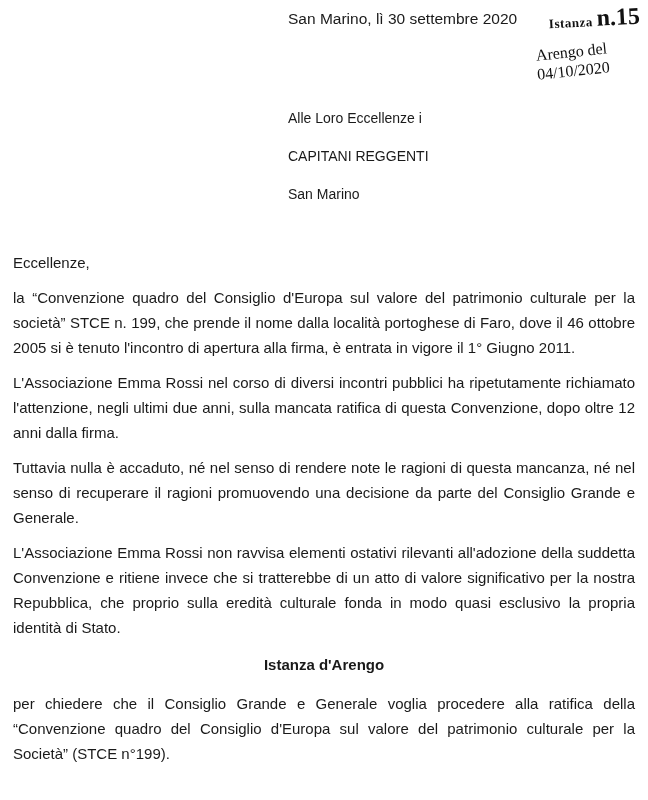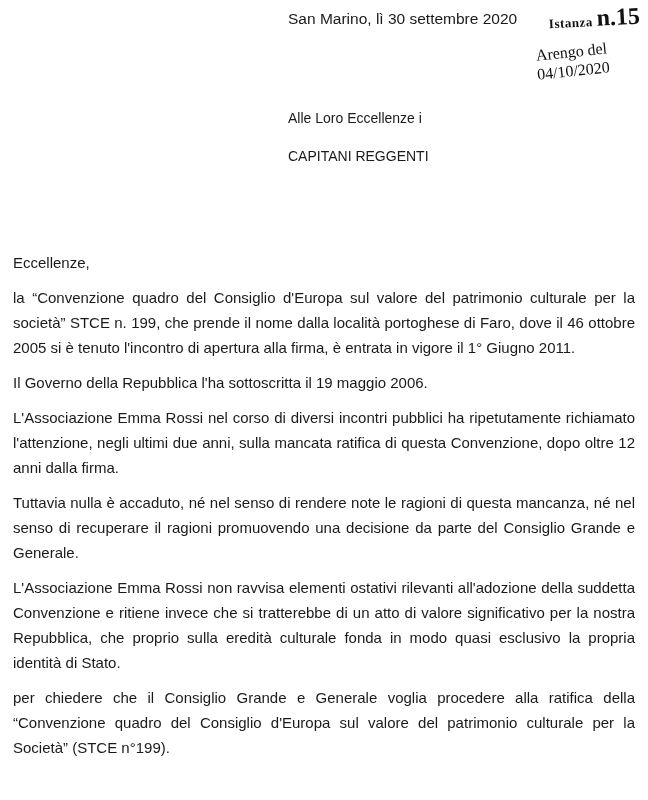--- a/index.html
+++ b/index.html
@@ -96,26 +96,27 @@
     </div>
     <div class="stamp-arengo">
       <div>Arengo del</div>
       <div>04/10/2020</div>
     </div>
   </div>
 
   <div class="recipient">
     <div>Alle Loro Eccellenze i</div>
     <div>CAPITANI REGGENTI</div>
+    <div>San Marino</div>
   </div>
 
   <div class="letter-body">
     <p class="salutation">Eccellenze,</p>
     <p>la “Convenzione quadro del Consiglio d'Europa sul valore del patrimonio culturale per la società” STCE n. 199, che prende il nome dalla località portoghese di Faro, dove il 46 ottobre 2005 si è tenuto l'incontro di apertura alla firma, è entrata in vigore il 1° Giugno 2011.</p>
-    <p>Il Governo della Repubblica l'ha sottoscritta il 19 maggio 2006.</p>
     <p>L'Associazione Emma Rossi nel corso di diversi incontri pubblici ha ripetutamente richiamato l'attenzione, negli ultimi due anni, sulla mancata ratifica di questa Convenzione, dopo oltre 12 anni dalla firma.</p>
     <p>Tuttavia nulla è accaduto, né nel senso di rendere note le ragioni di questa mancanza, né nel senso di recuperare il ragioni promuovendo una decisione da parte del Consiglio Grande e Generale.</p>
     <p>L'Associazione Emma Rossi non ravvisa elementi ostativi rilevanti all'adozione della suddetta Convenzione e ritiene invece che si tratterebbe di un atto di valore significativo per la nostra Repubblica, che proprio sulla eredità culturale fonda in modo quasi esclusivo la propria identità di Stato.</p>
+    <div class="heading">Istanza d'Arengo</div>
     <p>per chiedere che il Consiglio Grande e Generale voglia procedere alla ratifica della “Convenzione quadro del Consiglio d'Europa sul valore del patrimonio culturale per la Società” (STCE n°199).</p>
 
   </div>
 
 </div>
 
 </body></html>

